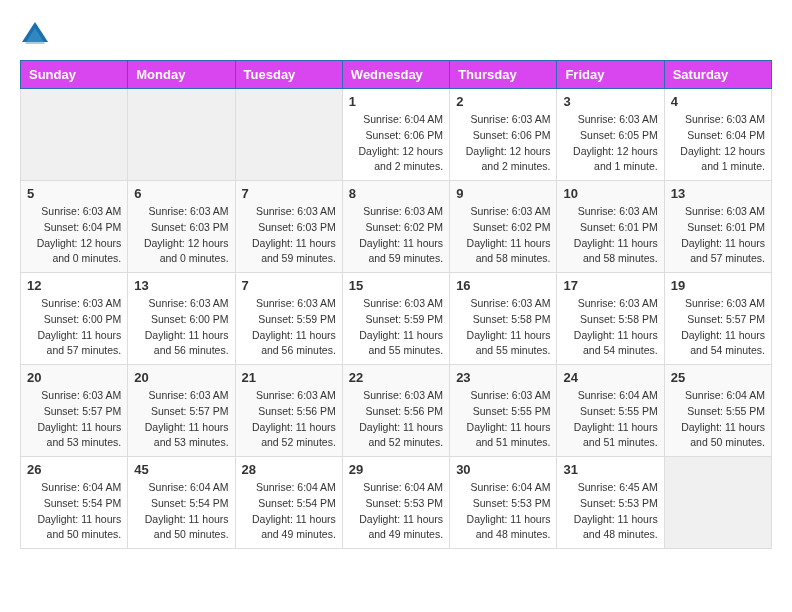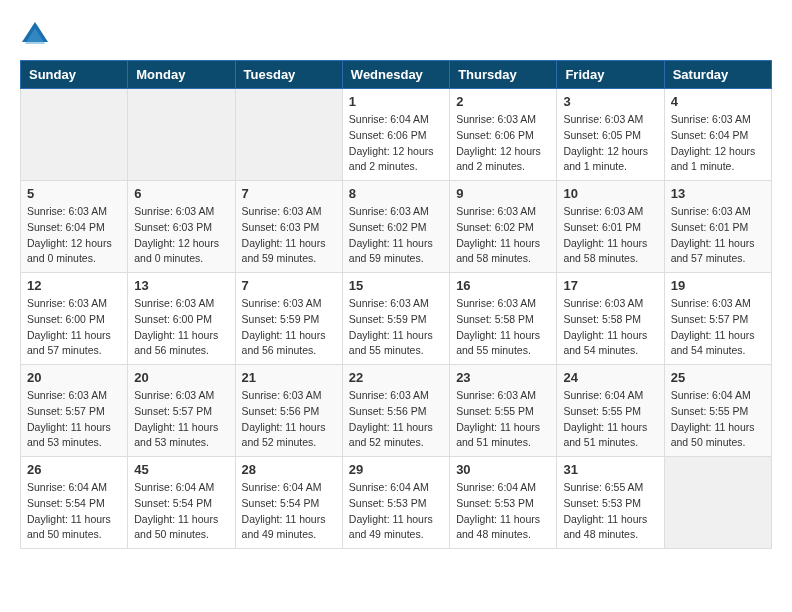--- a/index.html
+++ b/index.html
@@ -54,21 +54,21 @@
     .location {
       font-size: 16px;
       color: #333;
     }
     .calendar {
       width: 100%;
       border-collapse: collapse;
       border: 1px solid #ccc;
     }
     .calendar th {
-      background-color: #0c4a6e;
+      background-color: #d946ef;
       color: white;
       text-align: left;
       padding: 6px 8px;
       font-size: 13px;
       border: 1px solid #2b6cb0;
     }
     .calendar td {
       vertical-align: top;
       padding: 5px 6px;
       font-size: 11px;
@@ -82,20 +82,21 @@
       background: #f9f9f9;
     }
     .day-number {
       font-size: 13px;
       font-weight: bold;
       margin-bottom: 3px;
     }
     .day-info {
       line-height: 1.5;
       font-size: 10.5px;
+      text-align: right;
     }
     .empty-cell {
       background: #f0f0f0 !important;
     }
   </style>
 </head>
 <body>
 
 <div class="page">
   <div class="header">
@@ -255,19 +256,19 @@
           <td>
             <div class="day-number">29</div>
             <div class="day-info"><span>Sunrise: 6:04 AM</span><br><span>Sunset: 5:53 PM</span><br><span>Daylight: 11 hours</span><br><span>and 49 minutes.</span></div>
           </td>
           <td>
             <div class="day-number">30</div>
             <div class="day-info"><span>Sunrise: 6:04 AM</span><br><span>Sunset: 5:53 PM</span><br><span>Daylight: 11 hours</span><br><span>and 48 minutes.</span></div>
           </td>
           <td>
             <div class="day-number">31</div>
-            <div class="day-info"><span>Sunrise: 6:55 AM</span><br><span>Sunset: 5:53 PM</span><br><span>Daylight: 11 hours</span><br><span>and 48 minutes.</span></div>
+            <div class="day-info"><span>Sunrise: 6:45 AM</span><br><span>Sunset: 5:53 PM</span><br><span>Daylight: 11 hours</span><br><span>and 48 minutes.</span></div>
           </td>
           <td class="empty-cell"></td>
         </tr>
       </tbody>
   </table>
 </div>
 
 </body></html>

